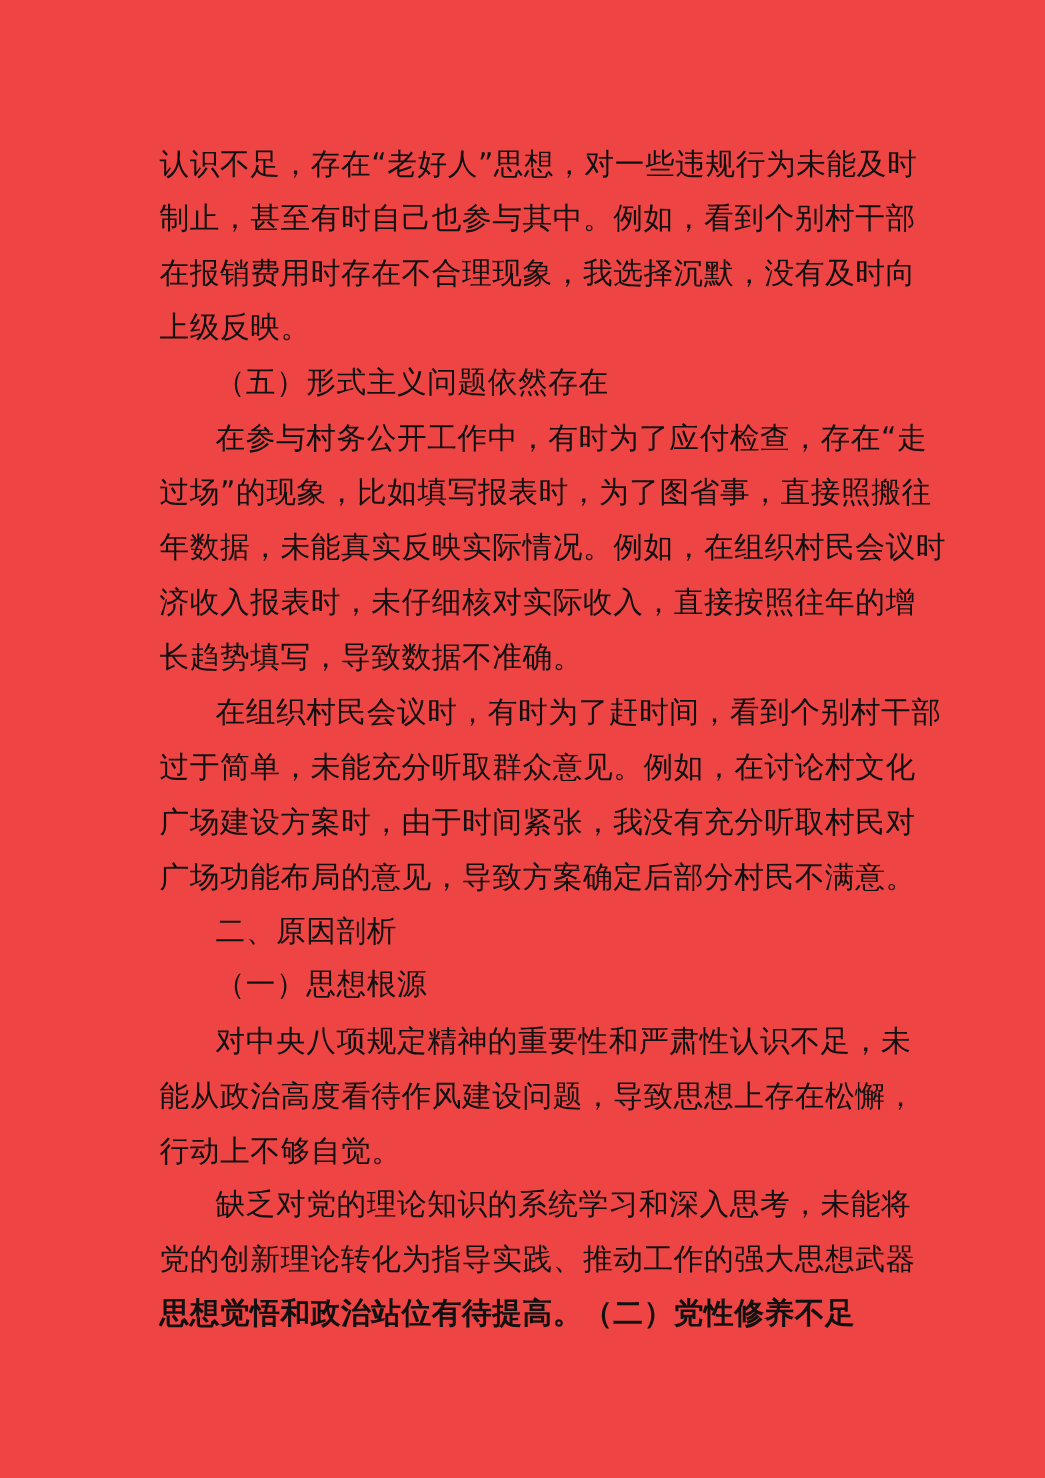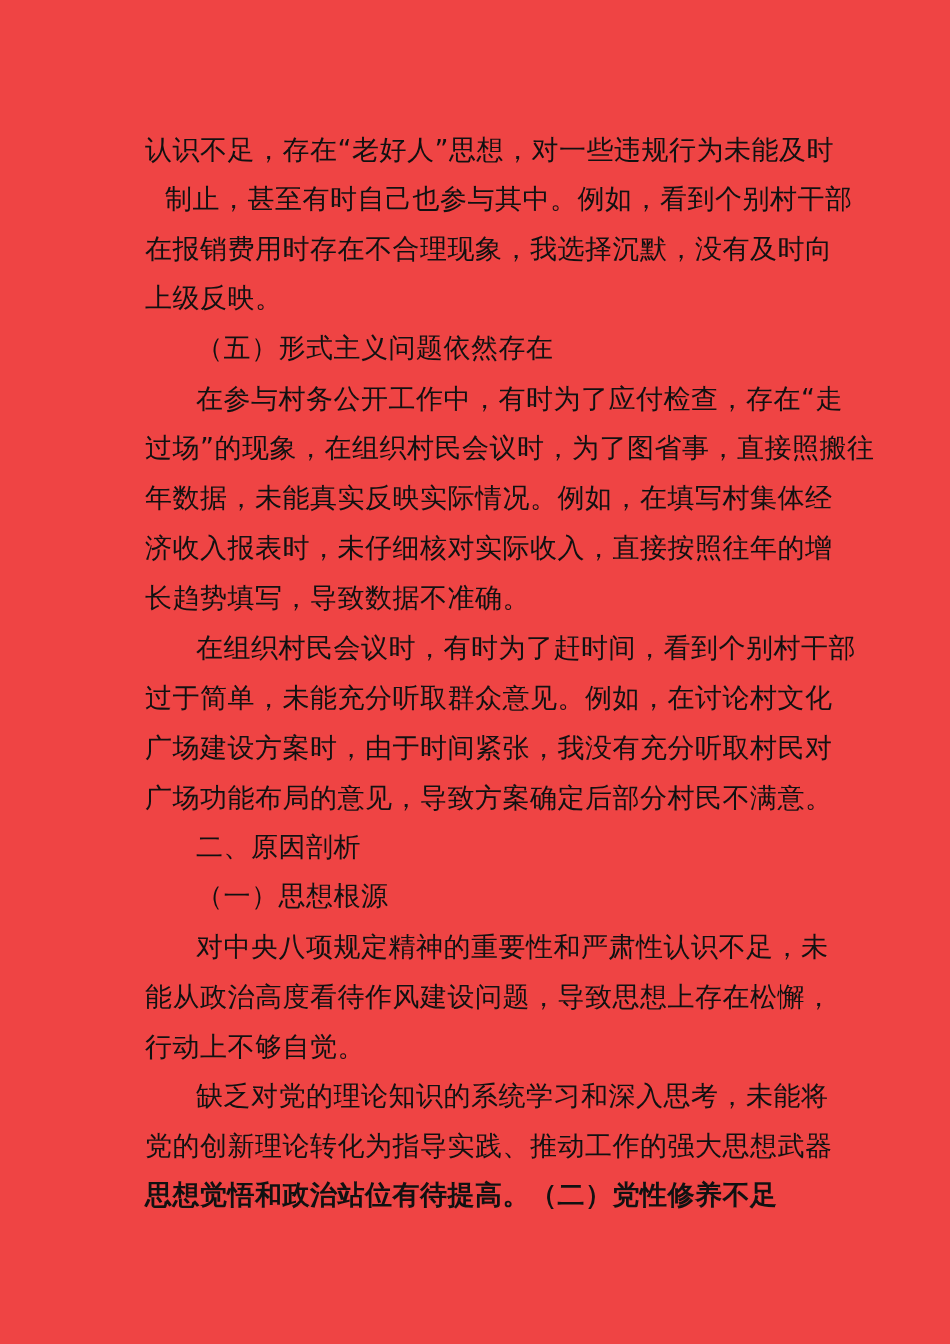--- a/index.html
+++ b/index.html
@@ -33,27 +33,27 @@
       white-space: nowrap;
       letter-spacing: 0.5px;
     }
     .indent { left: 196px; }
   </style>
 </head>
 <body>
 
 <div class="page">
   <div class="line" style="top:130px;">认识不足，存在“老好人”思想，对一些违规行为未能及时</div>
-  <div class="line" style="top:179px;margin-left:20px;">制止，甚至有时自己也参与其中。例如，看到个别村干部</div>
+  <div class="line" style="top:179px;">制止，甚至有时自己也参与其中。例如，看到个别村干部</div>
   <div class="line" style="top:229px;">在报销费用时存在不合理现象，我选择沉默，没有及时向</div>
   <div class="line" style="top:278px;">上级反映。</div>
   <div class="line indent" style="top:379px;">在参与村务公开工作中，有时为了应付检查，存在“走</div>
   <div class="line indent" style="top:328px;">（五）形式主义问题依然存在</div>
-  <div class="line" style="top:428px;">过场”的现象，在组织村民会议时，为了图省事，直接照搬往</div>
-  <div class="line" style="top:478px;">年数据，未能真实反映实际情况。例如，在填写村集体经</div>
+  <div class="line" style="top:428px;">过场”的现象，比如填写报表时，为了图省事，直接照搬往</div>
+  <div class="line" style="top:478px;">年数据，未能真实反映实际情况。例如，在组织村民会议时</div>
   <div class="line" style="top:528px;">济收入报表时，未仔细核对实际收入，直接按照往年的增</div>
   <div class="line" style="top:578px;">长趋势填写，导致数据不准确。</div>
   <div class="line indent" style="top:628px;">在组织村民会议时，有时为了赶时间，看到个别村干部</div>
   <div class="line" style="top:678px;">过于简单，未能充分听取群众意见。例如，在讨论村文化</div>
   <div class="line" style="top:778px;">广场功能布局的意见，导致方案确定后部分村民不满意。</div>
   <div class="line" style="top:728px;">广场建设方案时，由于时间紧张，我没有充分听取村民对</div>
   <div class="line indent" style="top:827px;">二、原因剖析</div>
   <div class="line indent" style="top:876px;">（一）思想根源</div>
   <div class="line indent" style="top:927px;">对中央八项规定精神的重要性和严肃性认识不足，未</div>
   <div class="line" style="top:977px;">能从政治高度看待作风建设问题，导致思想上存在松懈，</div>

